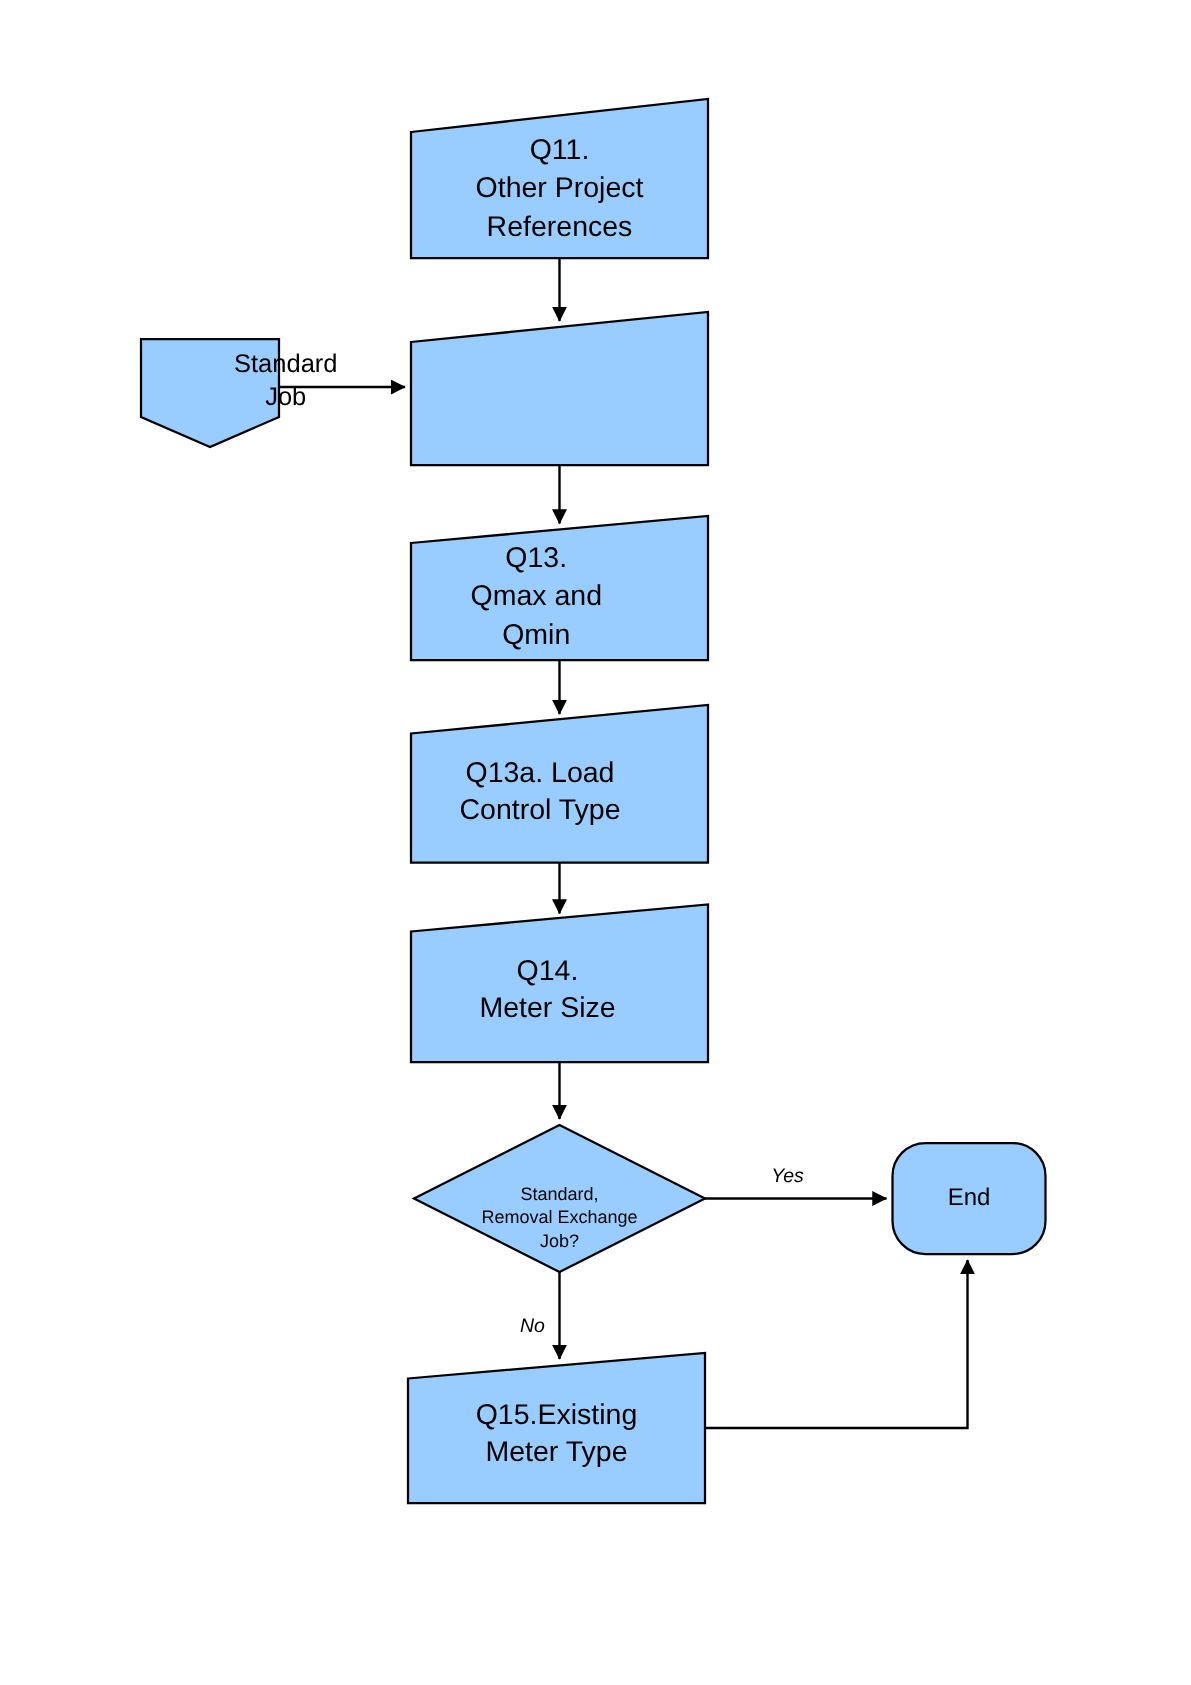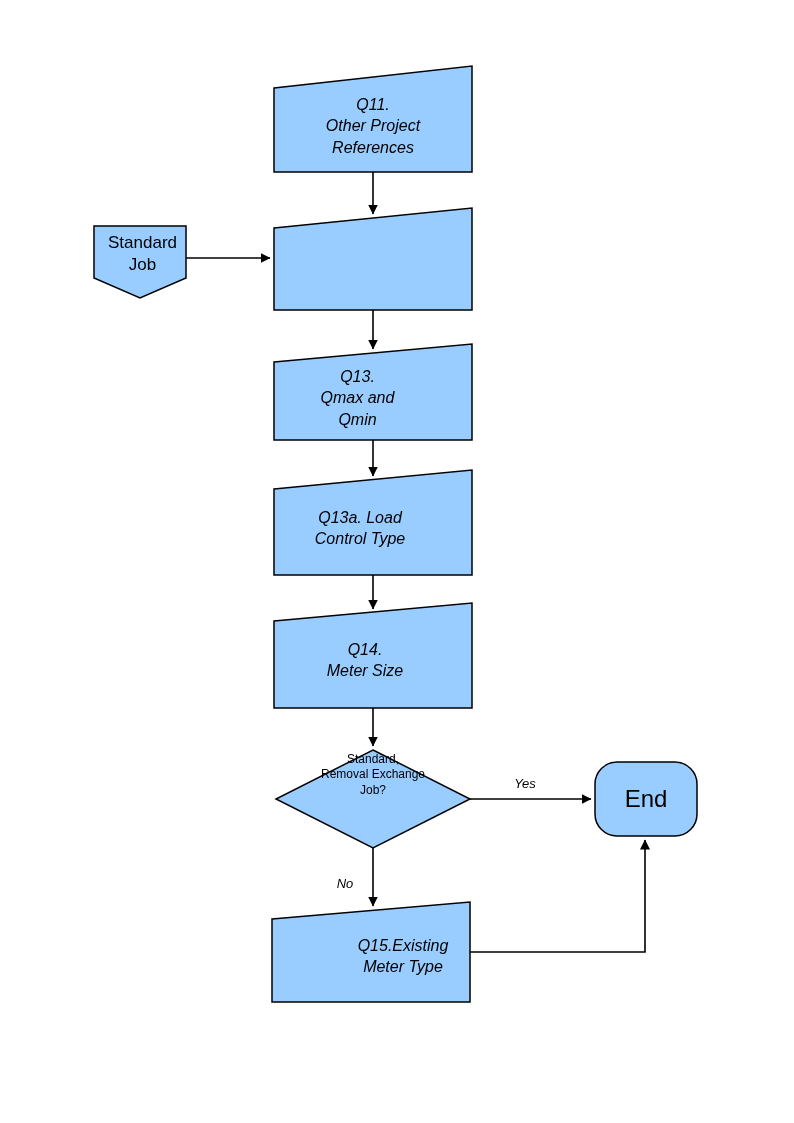--- a/index.html
+++ b/index.html
@@ -34,25 +34,25 @@
   .label {
     position: absolute;
     display: flex;
     align-items: center;
     justify-content: center;
     text-align: center;
     white-space: pre-line;
     line-height: 1.32;
     color: var(--text, #000000);
   }
-  .node-label { font-size: 16px; font-style: italic; }
+  .node-label { font-size: 19px; }
   .sj-label { font-size: 17px; }
   .decision-label { font-size: 12px; line-height: 1.3; }
   .edge-label { font-size: 13px; font-style: italic; }
-  .end-label { font-size: 24px; }
+  .end-label { font-size: 16px; }
 </style>
 </head>
 <body>
 
 <div class="canvas">
 
   <svg width="794" height="1123" viewBox="0 0 794 1123">
     <defs>
       <marker id="arrow" markerWidth="11" markerHeight="10" refX="9.5" refY="5" orient="auto" markerUnits="userSpaceOnUse">
         <path d="M0,0 L10,5 L0,10 Z" fill="#000000"></path>
@@ -77,40 +77,40 @@
     <line class="edge" x1="373" y1="708" x2="373" y2="746" marker-end="url(#arrow)"></line>
     <line class="edge" x1="470" y1="799" x2="591" y2="799" marker-end="url(#arrow)"></line>
     <line class="edge" x1="373" y1="848" x2="373" y2="906" marker-end="url(#arrow)"></line>
     <polyline class="edge" points="470,952 645,952 645,840" marker-end="url(#arrow)"></polyline>
   </svg>
 
   <div class="label node-label" style="left:276px; top:80px; width:194px; height:92px;">Q11.
 Other Project
 References</div>
 
-  <div class="label sj-label" style="left:96px; top:226px; width:93px; height:56px;">Standard
+  <div class="label sj-label" style="left:96px; top:226px; width:93px; height:56px;padding-left:48px;">Standard
 Job</div>
 
 
   <div class="label node-label" style="left:276px; top:352px; width:163px; height:92px;">Q13.
 Qmax and
 Qmin</div>
 
   <div class="label node-label" style="left:276px; top:482px; width:168px; height:92px;">Q13a. Load
 Control Type</div>
 
   <div class="label node-label" style="left:268px; top:614px; width:194px; height:92px;">Q14.
 Meter Size</div>
 
-  <div class="label decision-label" style="left:288px; top:740px; width:170px; height:70px;">Standard,
+  <div class="label decision-label" style="left:288px; top:777px; width:170px; height:70px;">Standard,
 Removal Exchange
 Job?</div>
 
   <div class="label end-label" style="left:595px; top:762px; width:102px; height:74px;">End</div>
 
-  <div class="label node-label" style="left:274px; top:910px; width:194px; height:92px;padding-left:32px;">Q15.Existing
+  <div class="label node-label" style="left:274px; top:910px; width:194px; height:92px;">Q15.Existing
 Meter Type</div>
 
   <div class="label edge-label" style="left:500px; top:770px; width:50px; height:28px;">Yes</div>
 
-  <div class="label edge-label" style="left:322px; top:870px; width:46px; height:28px;">No</div>
+  <div class="label edge-label" style="left:332px; top:870px; width:46px; height:28px;">No</div>
 
 </div>
 
 </body></html>

